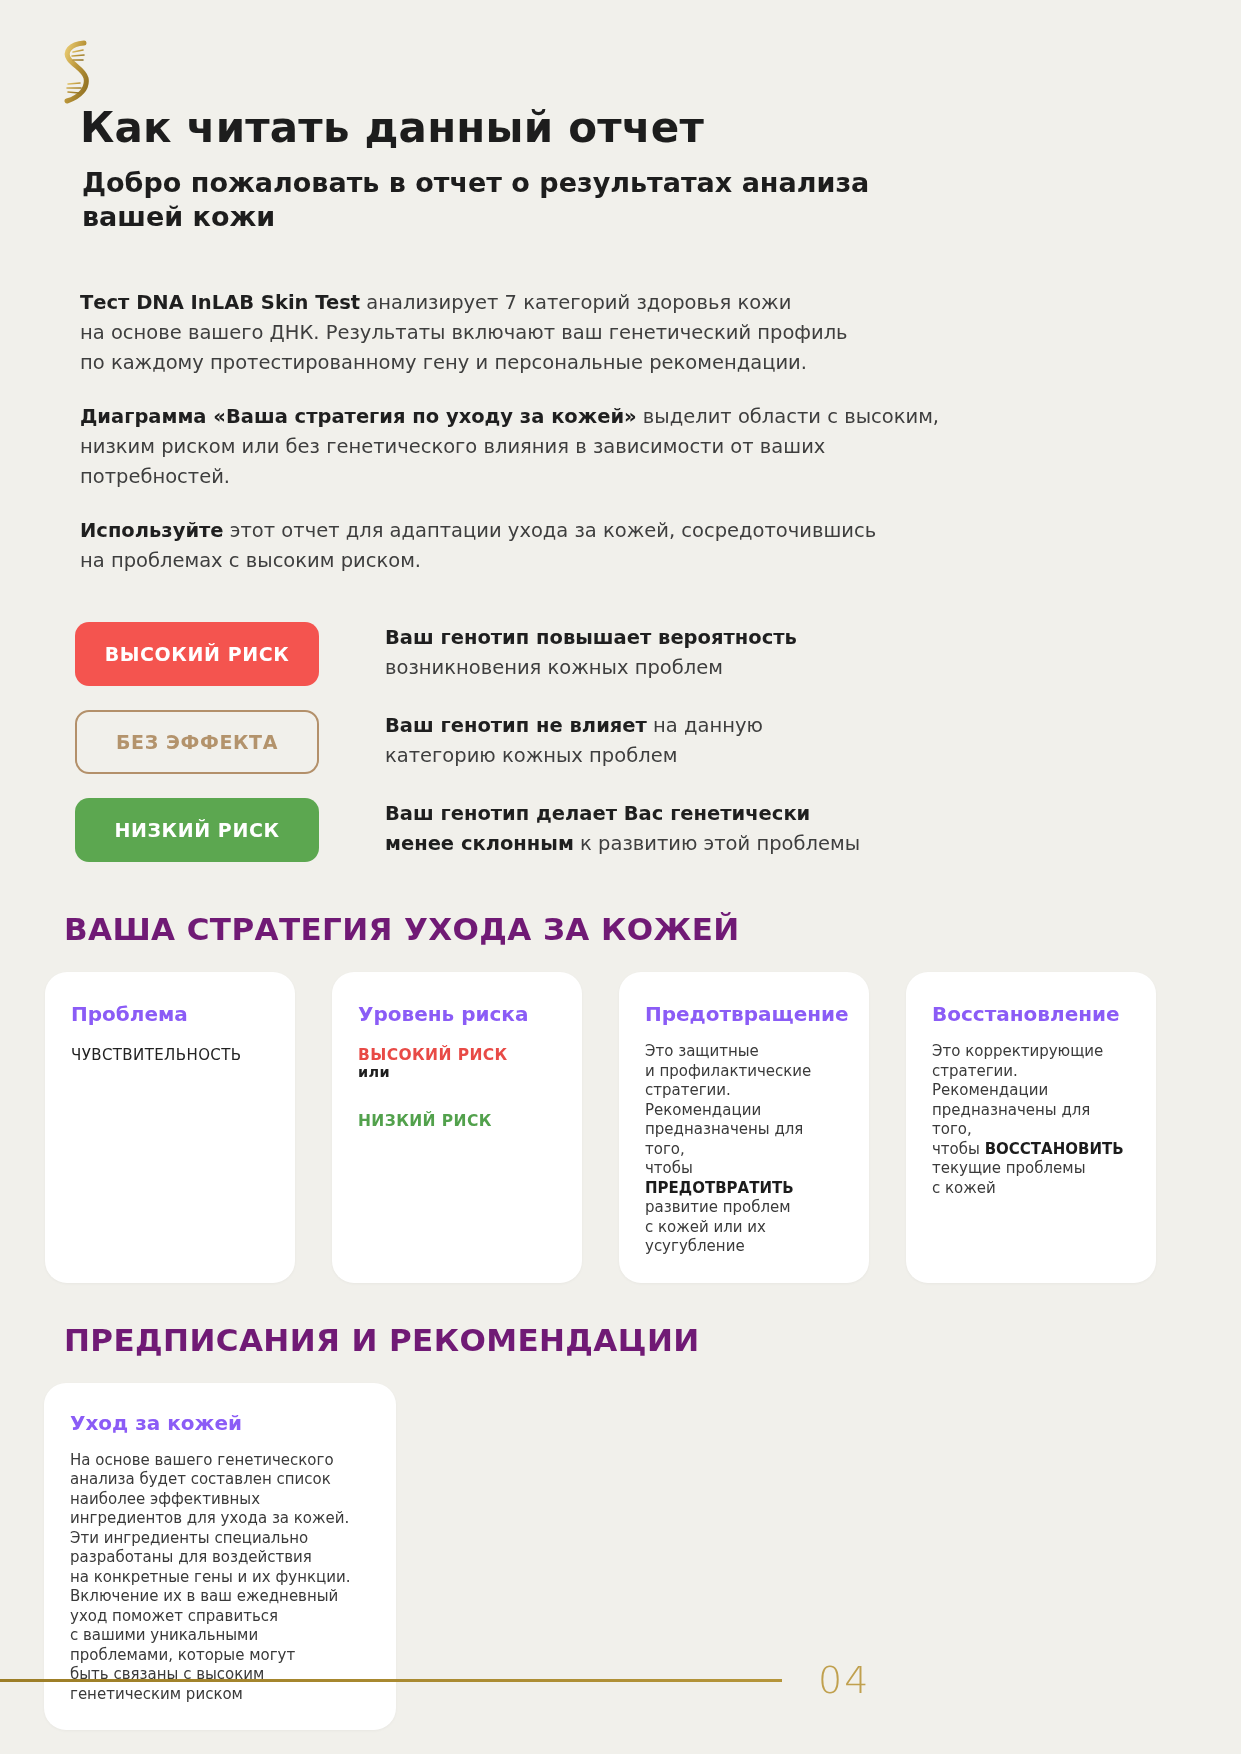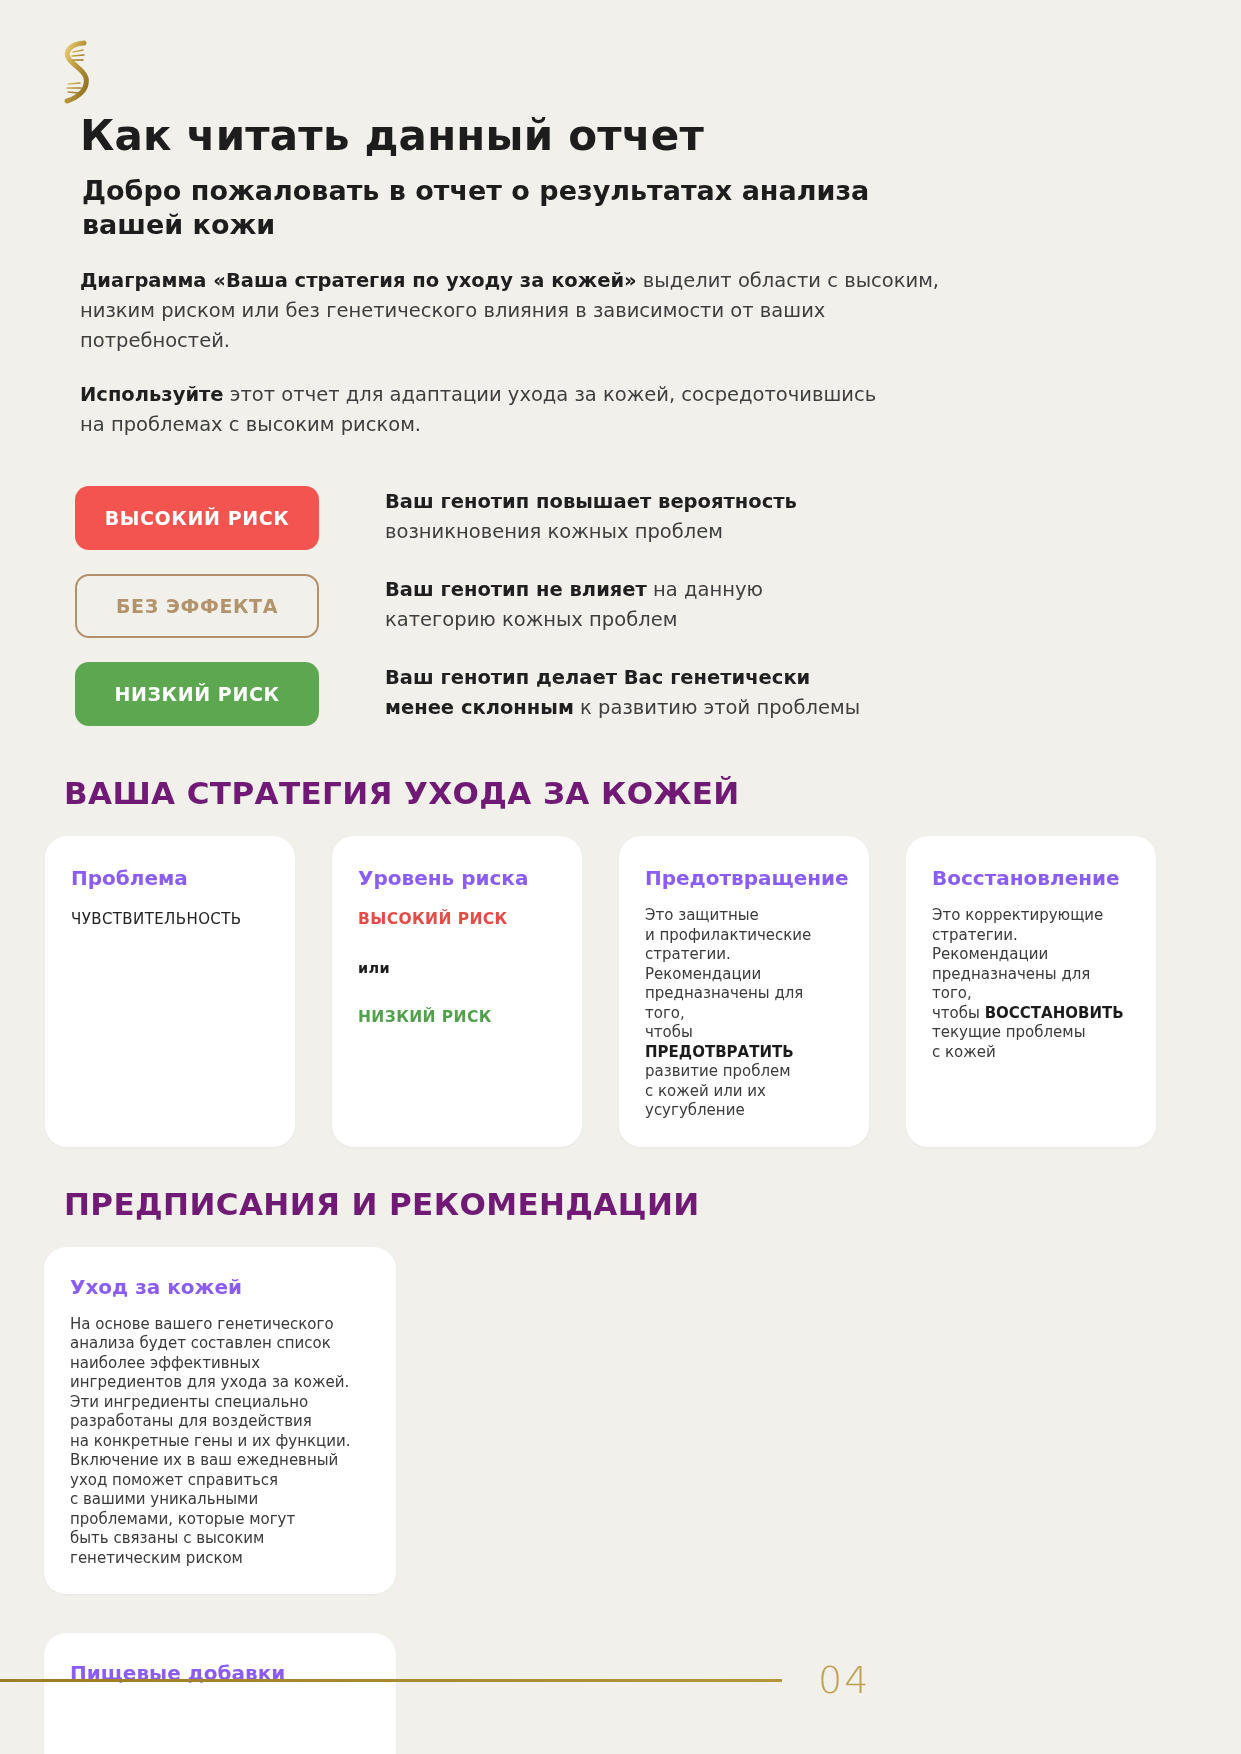--- a/index.html
+++ b/index.html
@@ -13,21 +13,21 @@
     width: 1241px;
     height: 1754px;
     background: #f1f0eb;
     overflow: hidden;
   }
   .pre { white-space: pre-line; }
 
   .logo { display: block; margin: 40px 0 0 60px; }
 
   h1 {
-    margin: 8px 0 0 80px;
+    margin: 0 0 0 80px;
     font-size: 42px;
     line-height: 48px;
     font-weight: 800;
     color: #1d1d1d;
     letter-spacing: 0.2px;
   }
   h2 {
     margin: 14px 0 0 82px;
     font-size: 27px;
     line-height: 34px;
@@ -101,21 +101,21 @@
     margin-bottom: 16px;
   }
   .problem-value {
     font-size: 15px;
     letter-spacing: 0.4px;
     color: #222222;
     margin-top: 20px;
   }
   .risk-line { font-size: 15.5px; font-weight: 800; letter-spacing: 0.4px; }
   .risk-high { color: #e84a46; margin-top: 20px; }
-  .risk-or   { color: #1d1d1d; font-size: 14.5px; margin-top: 32px; }
+  .risk-or   { color: #1d1d1d; font-size: 14.5px; }
   .risk-low  { color: #52a14c; margin-top: 32px; }
   .card-body {
     margin: 0;
     font-size: 15px;
     line-height: 19.5px;
     color: #3a3a3a;
   }
   .card-body b { color: #1c1c1c; font-weight: 800; }
 
   .footer {
@@ -157,20 +157,23 @@
     </defs>
     <path d="M24 3 C10 4 4 12 9 19 C14 26 24 30 26 38 C28 48 20 57 7 61" fill="none" stroke="url(#gold)" stroke-width="5" stroke-linecap="round"></path>
     <path d="M13 12 L23 10 M12 16 L24 15 M13 20 L23 20" fill="none" stroke="url(#gold)" stroke-width="1.6" stroke-linecap="round"></path>
     <path d="M8 44 L20 43 M7 48 L21 48 M8 52 L19 53" fill="none" stroke="url(#gold)" stroke-width="1.6" stroke-linecap="round"></path>
   </svg>
 
   <h1>Как читать данный отчет</h1>
   <h2 class="pre">Добро пожаловать в отчет о результатах анализа
 вашей кожи</h2>
 
+  <p class="body-p first"><b>Тест DNA InLAB Skin Test</b><span class="pre"> анализирует 7 категорий здоровья кожи
+на основе вашего ДНК. Результаты включают ваш генетический профиль
+по каждому протестированному гену и персональные рекомендации.</span></p>
 
   <p class="body-p"><b>Диаграмма «Ваша стратегия по уходу за кожей»</b><span class="pre"> выделит области с высоким,
 низким риском или без генетического влияния в зависимости от ваших
 потребностей.</span></p>
 
   <p class="body-p"><b>Используйте</b><span class="pre"> этот отчет для адаптации ухода за кожей, сосредоточившись
 на проблемах с высоким риском.</span></p>
 
   <div class="legend">
 

